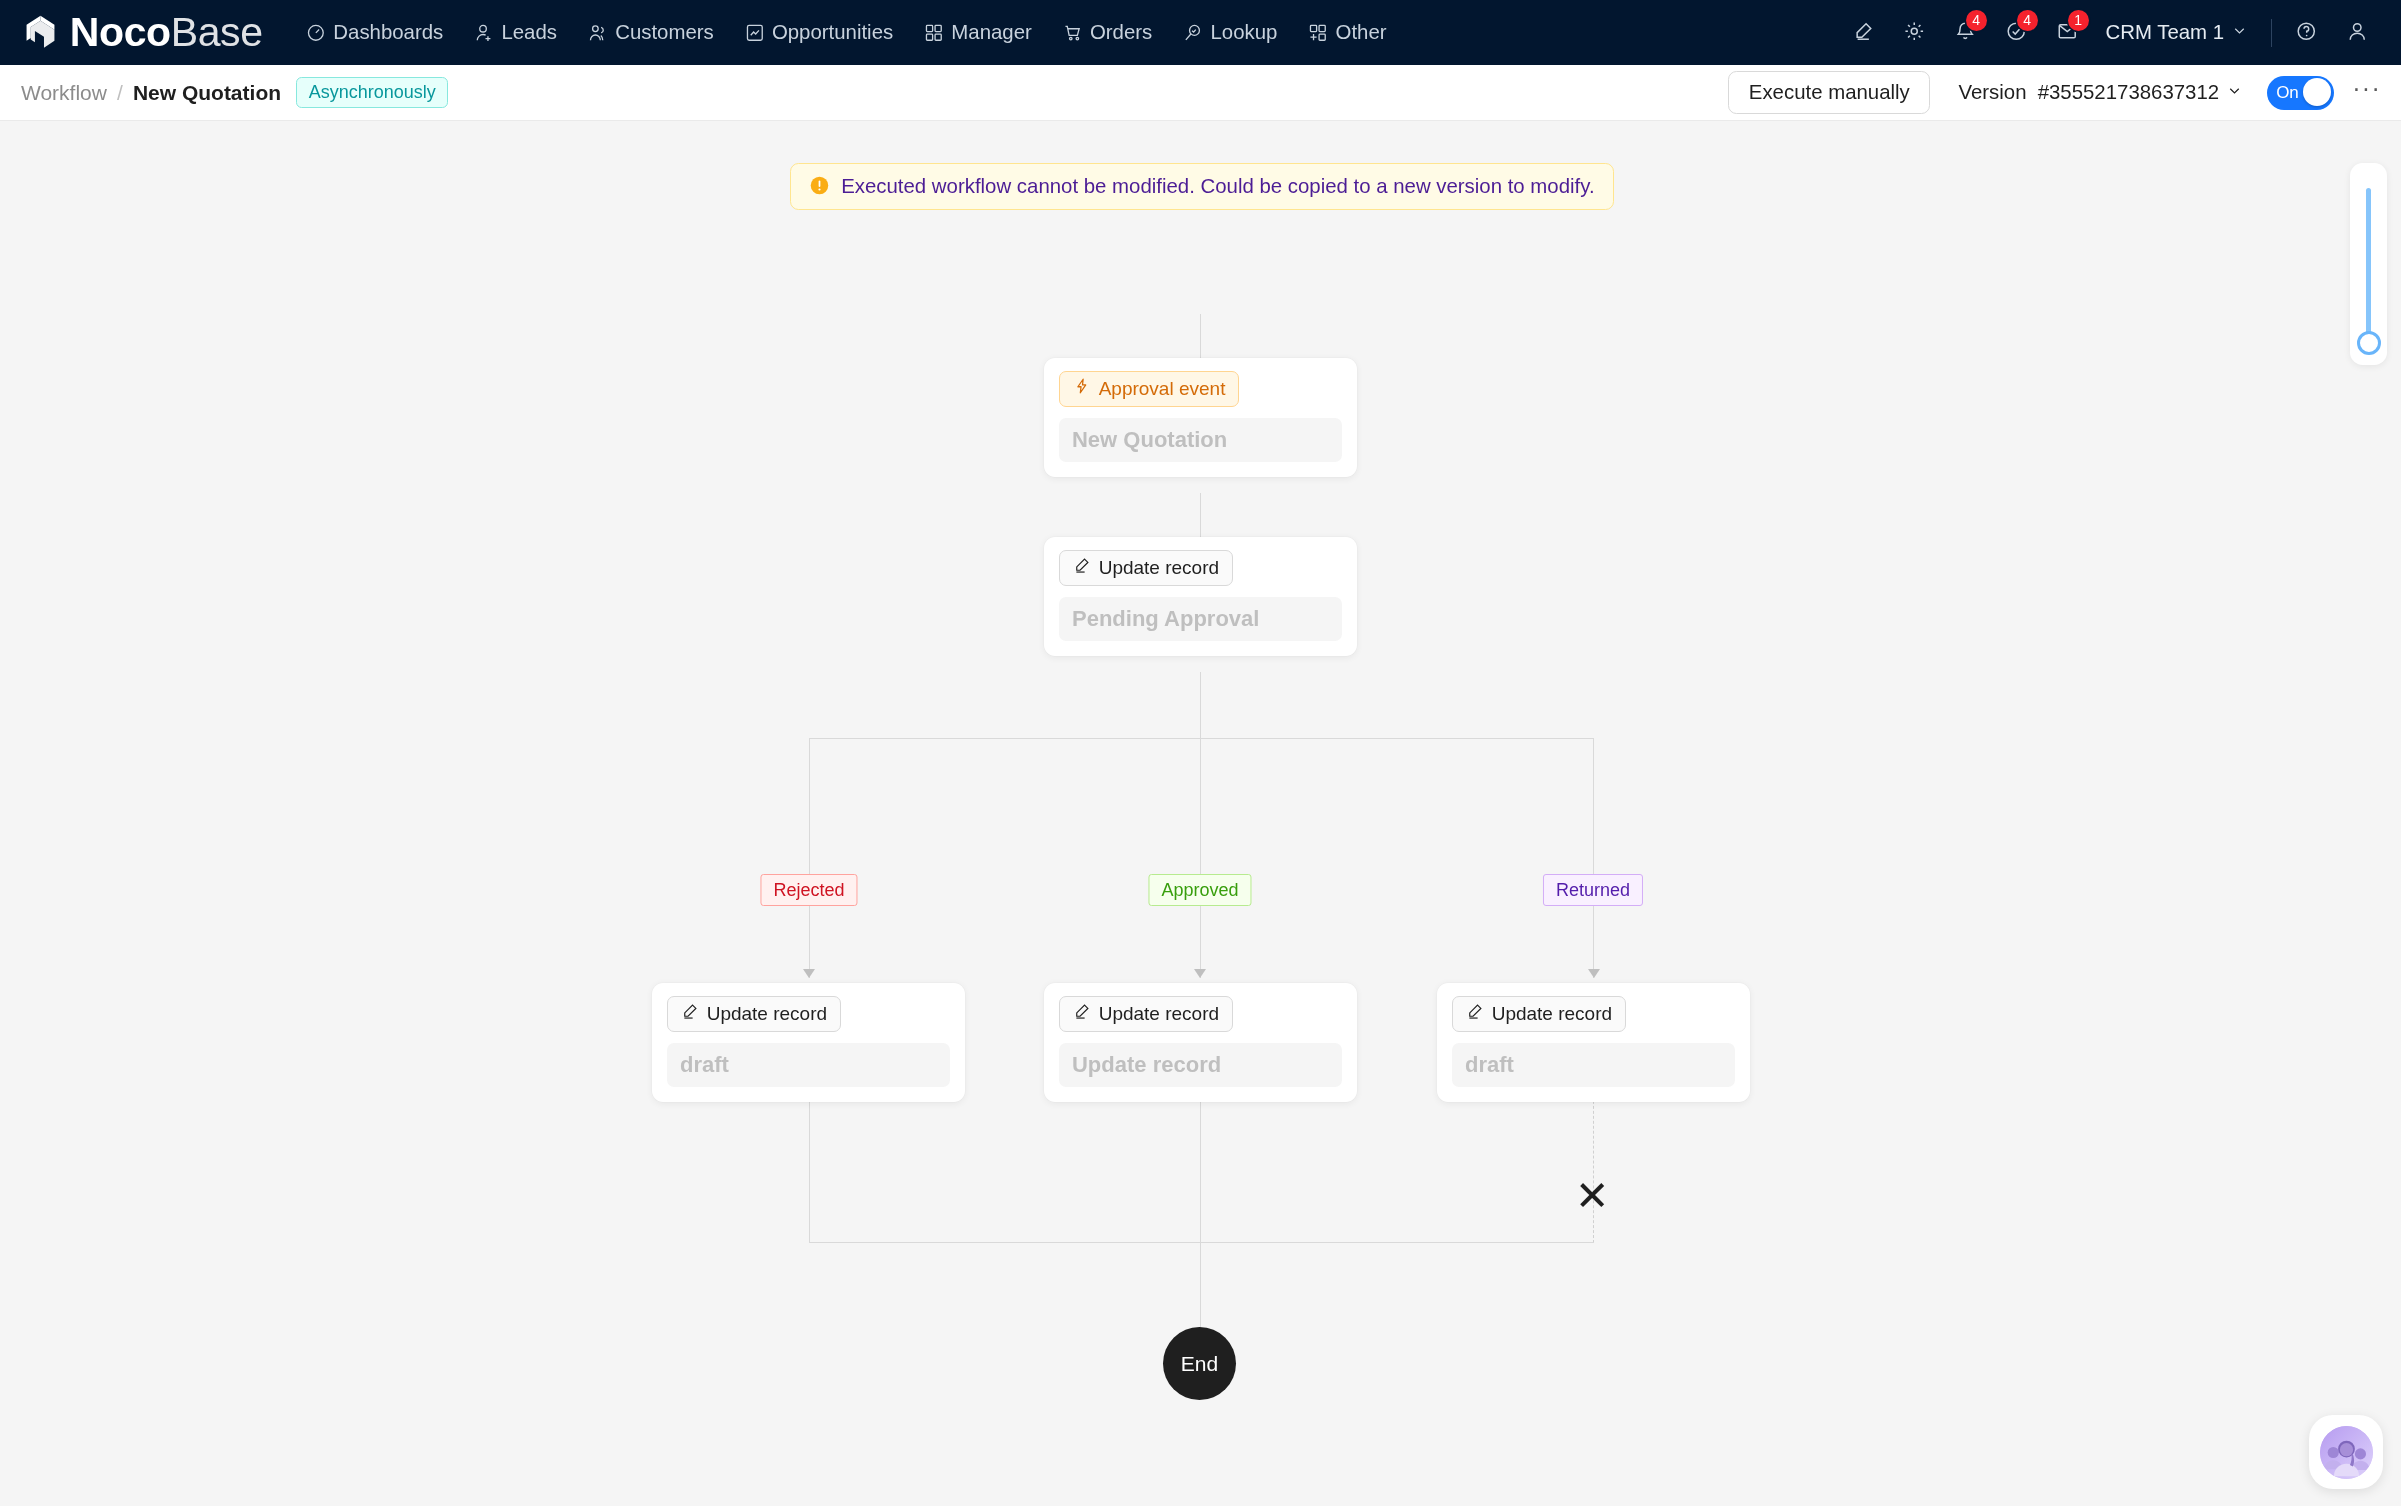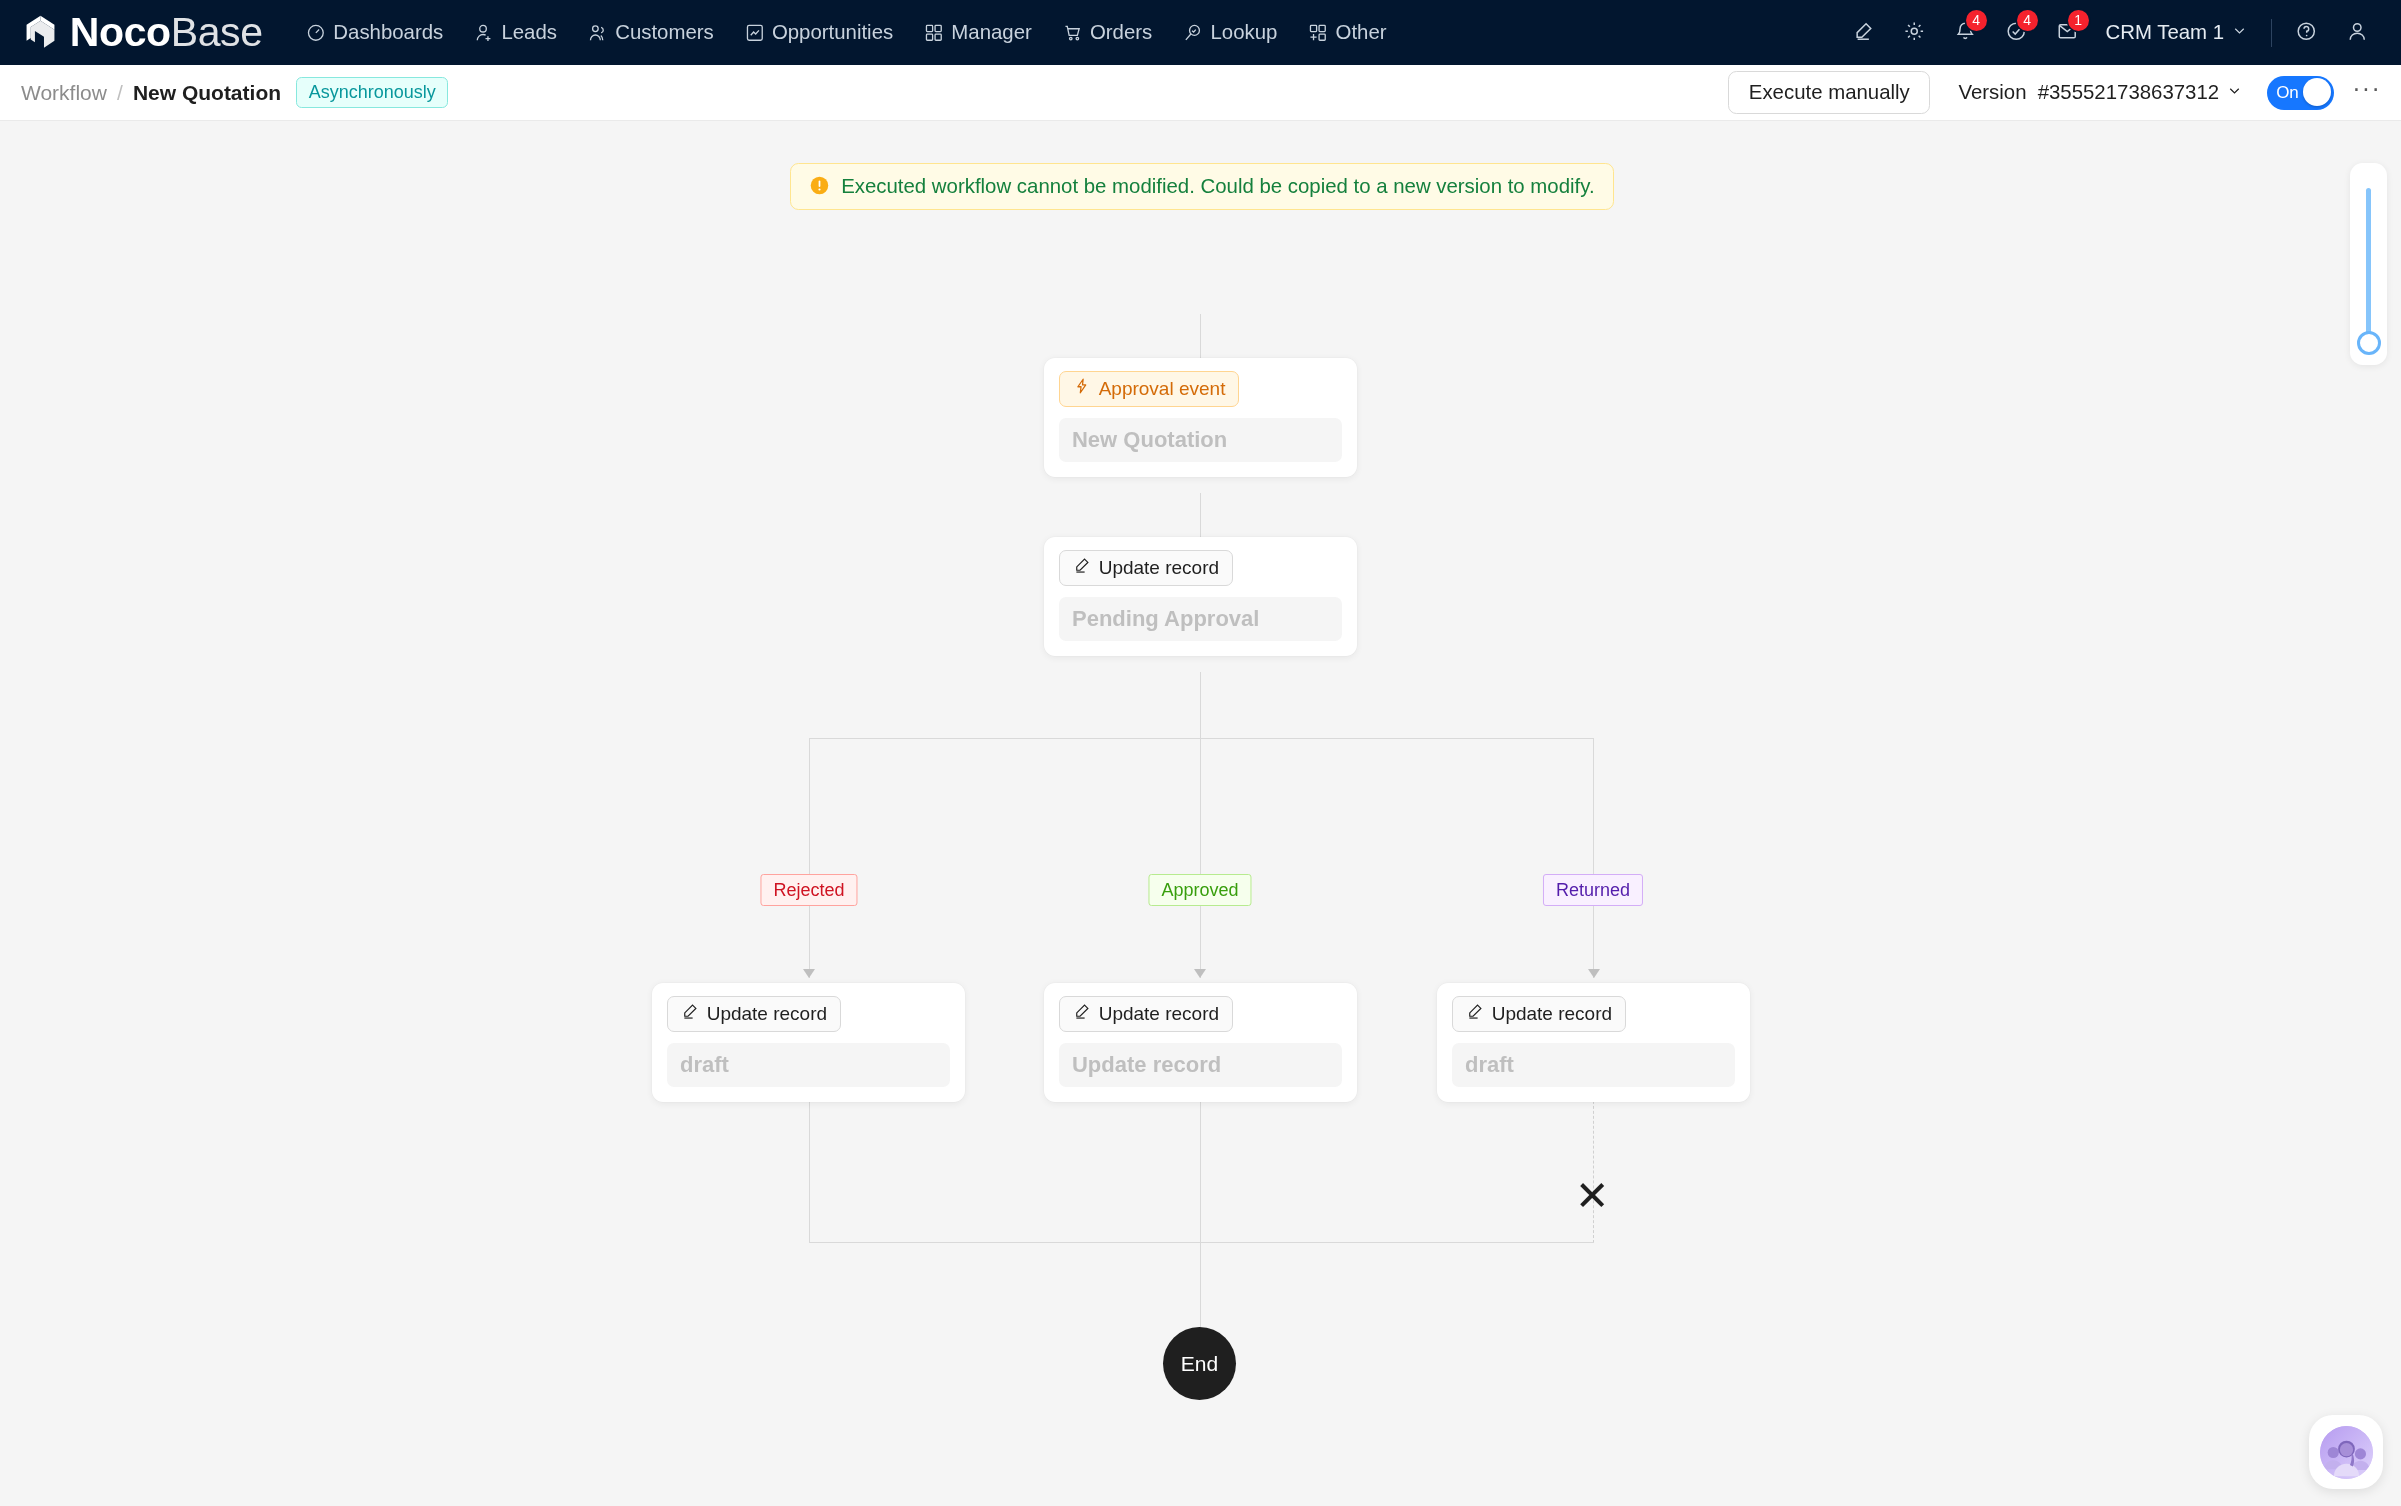--- a/index.html
+++ b/index.html
@@ -104,21 +104,21 @@
     position:absolute;left:0;top:121px;right:0;bottom:0;
     background:#f5f5f5;overflow:hidden;
   }
 
   .alert{
     position:absolute;left:790px;top:42px;
     background:#fffbe6;border:0.7px solid #ffe58f;border-radius:8.4px;
     display:flex;align-items:center;gap:11.2px;
     padding:11.2px 18px;
   }
-  .alert .txt{font-size:20.4px;color:#15803d;white-space:nowrap;}
+  .alert .txt{font-size:20.4px;color:#4c1d95;white-space:nowrap;}
 
   
   .node{
     position:absolute;
     background:#fff;border-radius:11.2px;
     box-shadow:0 1.4px 7px rgba(0,0,0,.06),0 0 0 0.7px rgba(0,0,0,.02);
     padding:12.6px 15.4px 15.4px 15.4px;
     width:313px;
   }
   .node-chip{

